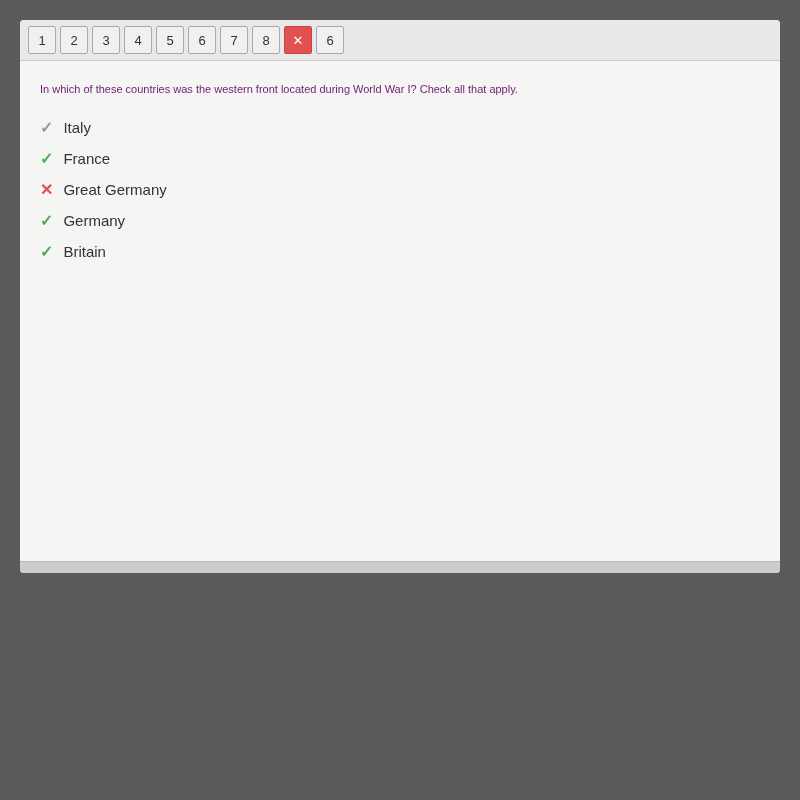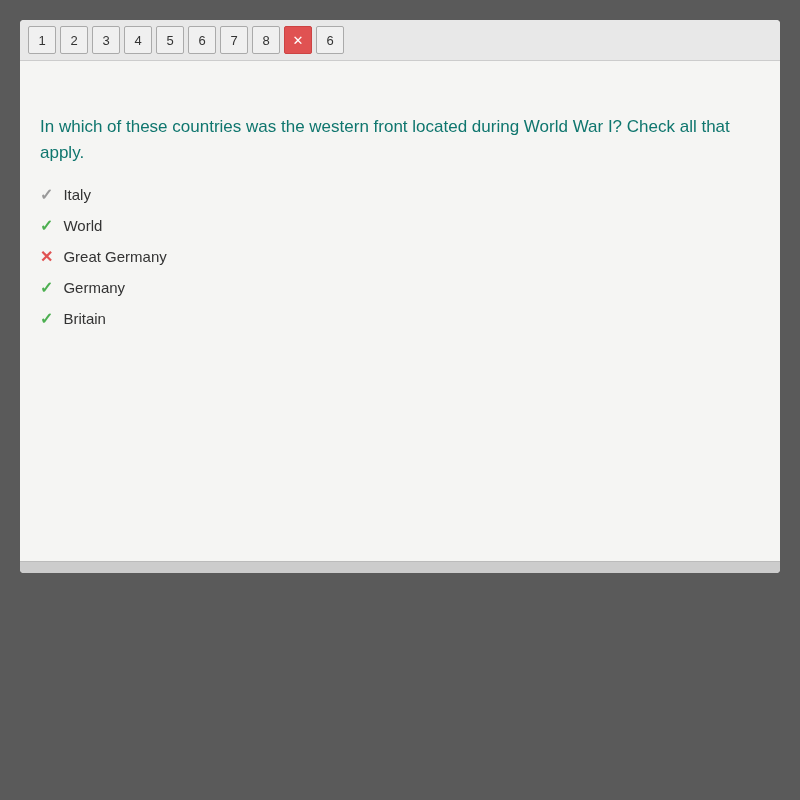--- a/index.html
+++ b/index.html
@@ -51,25 +51,24 @@
       border-color: #c44;
     }
 
     .question-content {
       background-color: #f5f5f3;
       padding: 20px 20px 40px 20px;
       min-height: 500px;
     }
 
     .question-text {
-      font-size: 17px;
-      color: #0f766e;
+      font-size: 11px;
+      color: #701a75;
       margin-bottom: 20px;
       line-height: 1.5;
-      margin-top: 33px;
     }
 
     .answer-list {
       list-style: none;
       display: flex;
       flex-direction: column;
       gap: 12px;
     }
 
     .answer-item {
@@ -124,21 +123,21 @@
   <div class="question-content">
     <p class="question-text">In which of these countries was the western front located during World War I? Check all that apply.</p>
 
     <ul class="answer-list">
     <li class="answer-item">
           <span class="check-icon incorrect">✓</span>
           <span>Italy</span>
         </li>
         <li class="answer-item">
           <span class="check-icon correct">✓</span>
-          <span>World</span>
+          <span>France</span>
         </li>
         <li class="answer-item">
           <span class="check-icon wrong">✕</span>
           <span>Great Germany</span>
         </li>
         <li class="answer-item">
           <span class="check-icon correct">✓</span>
           <span>Germany</span>
         </li>
         <li class="answer-item">

